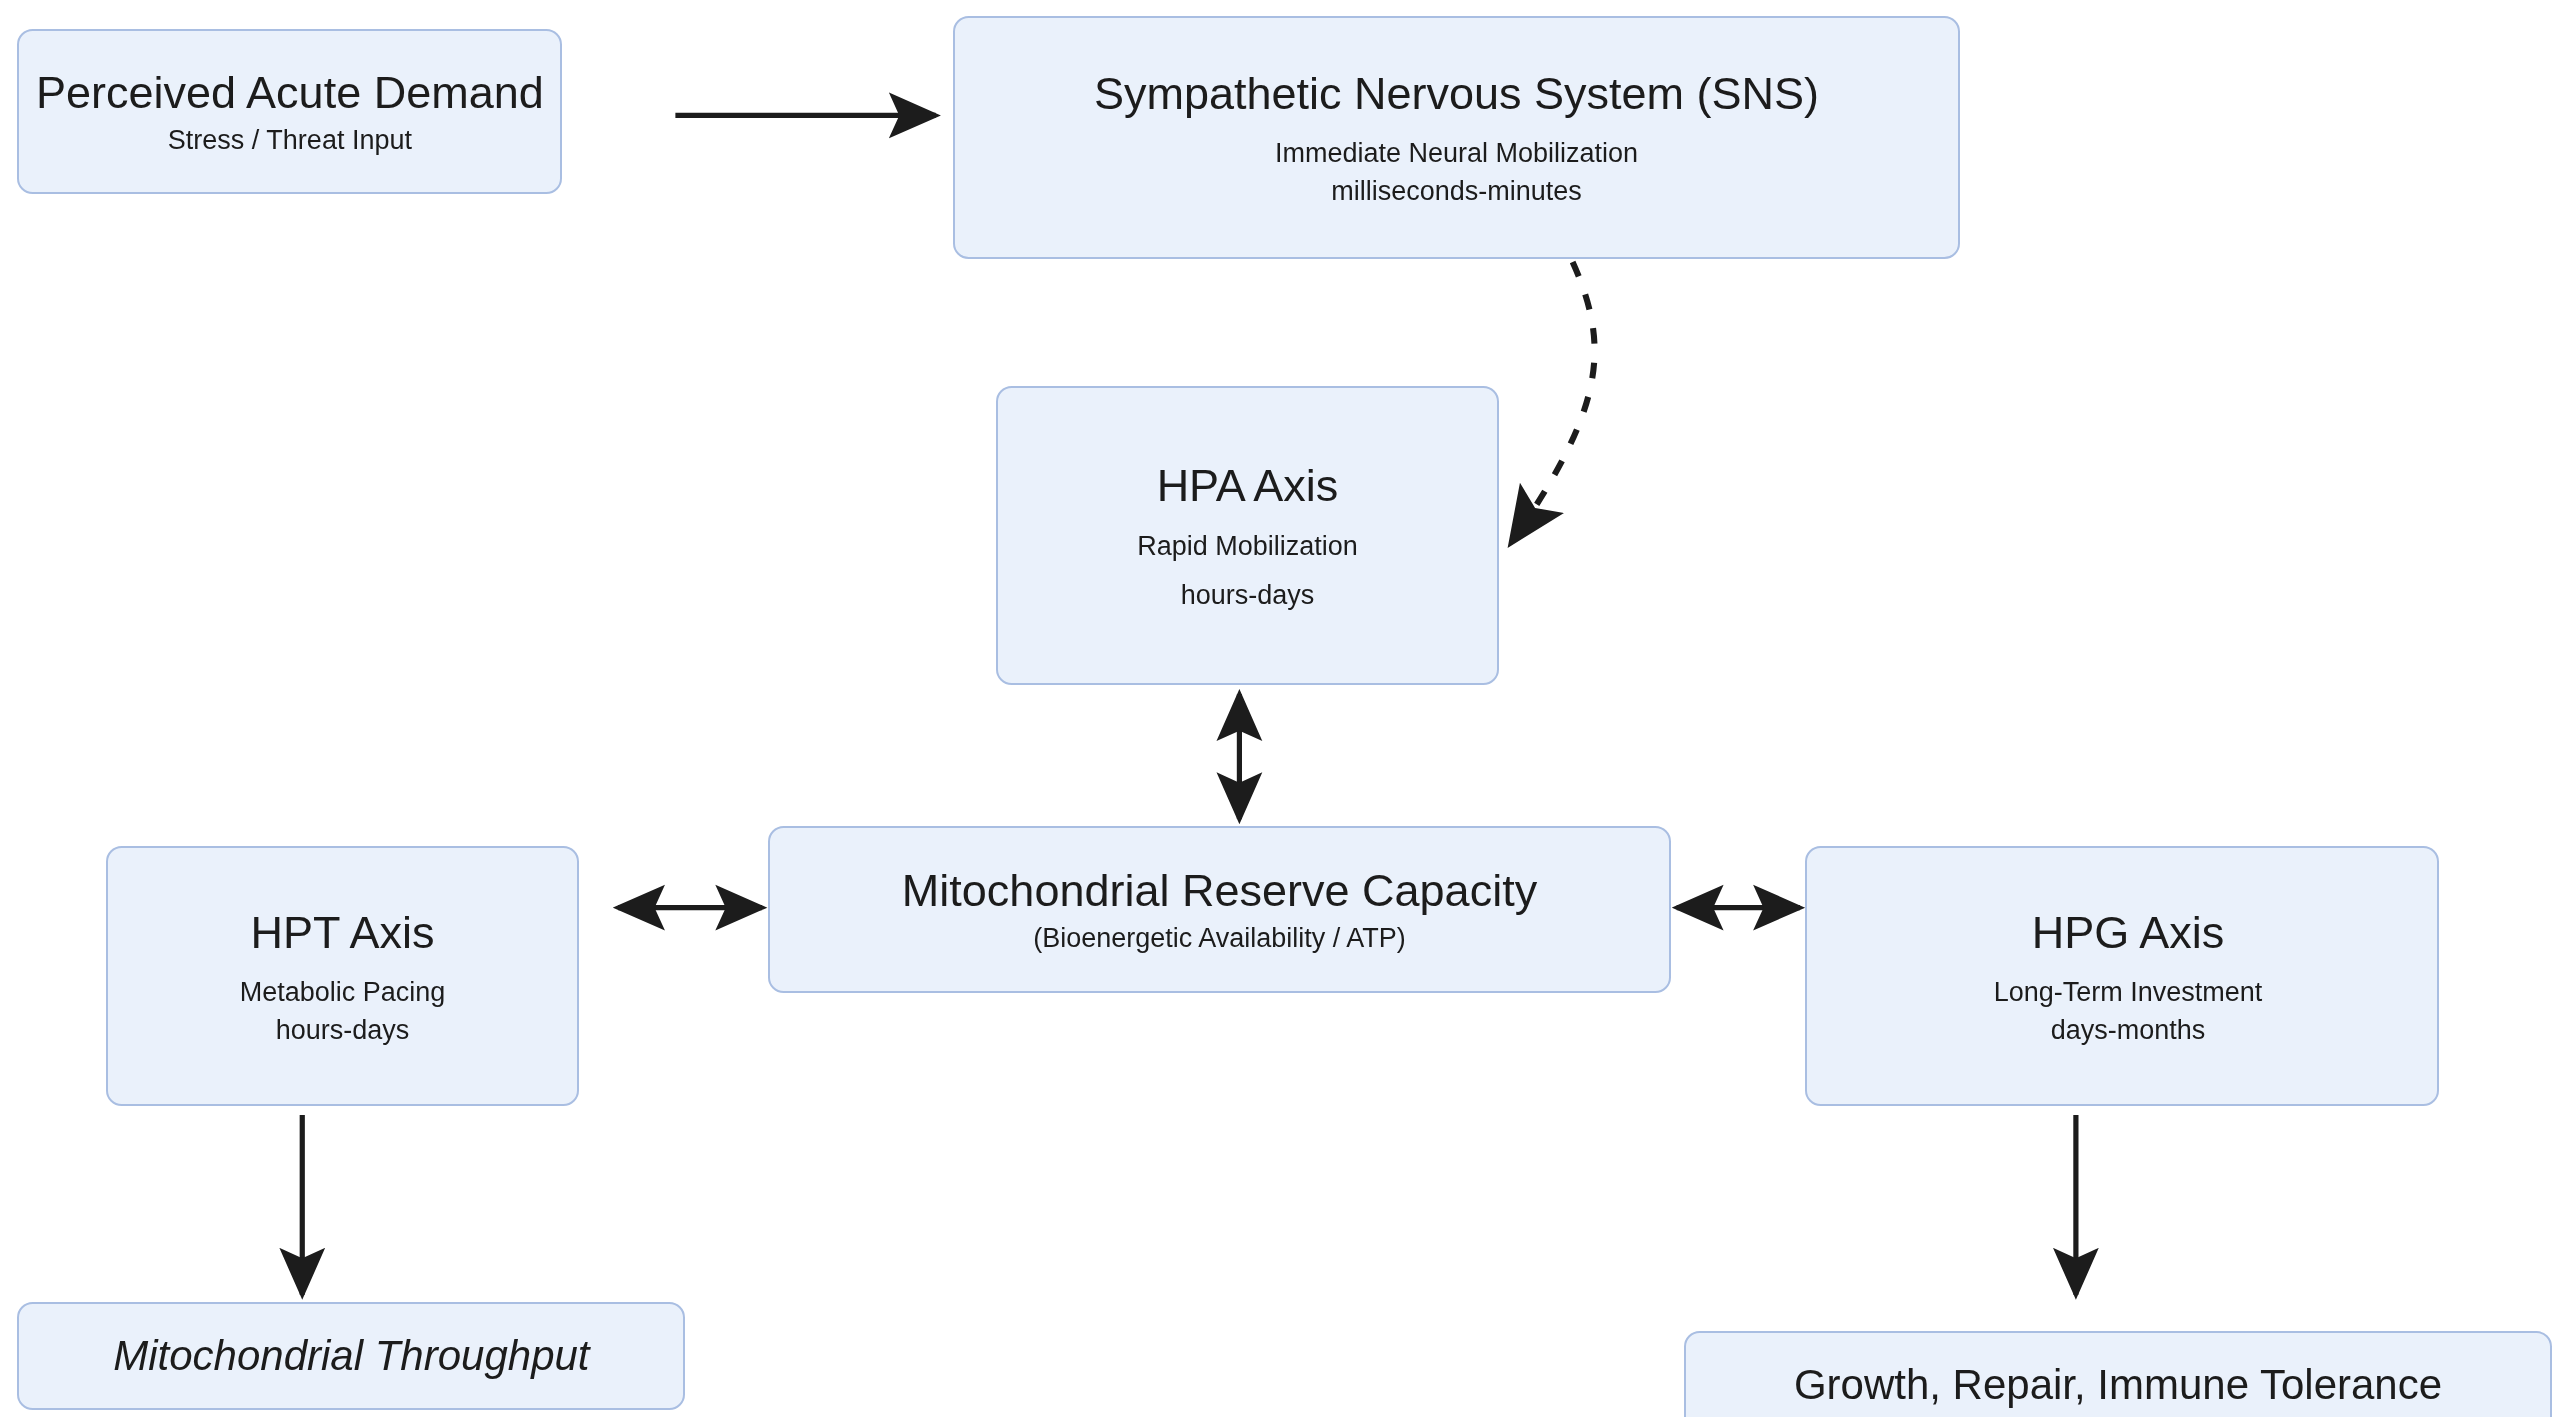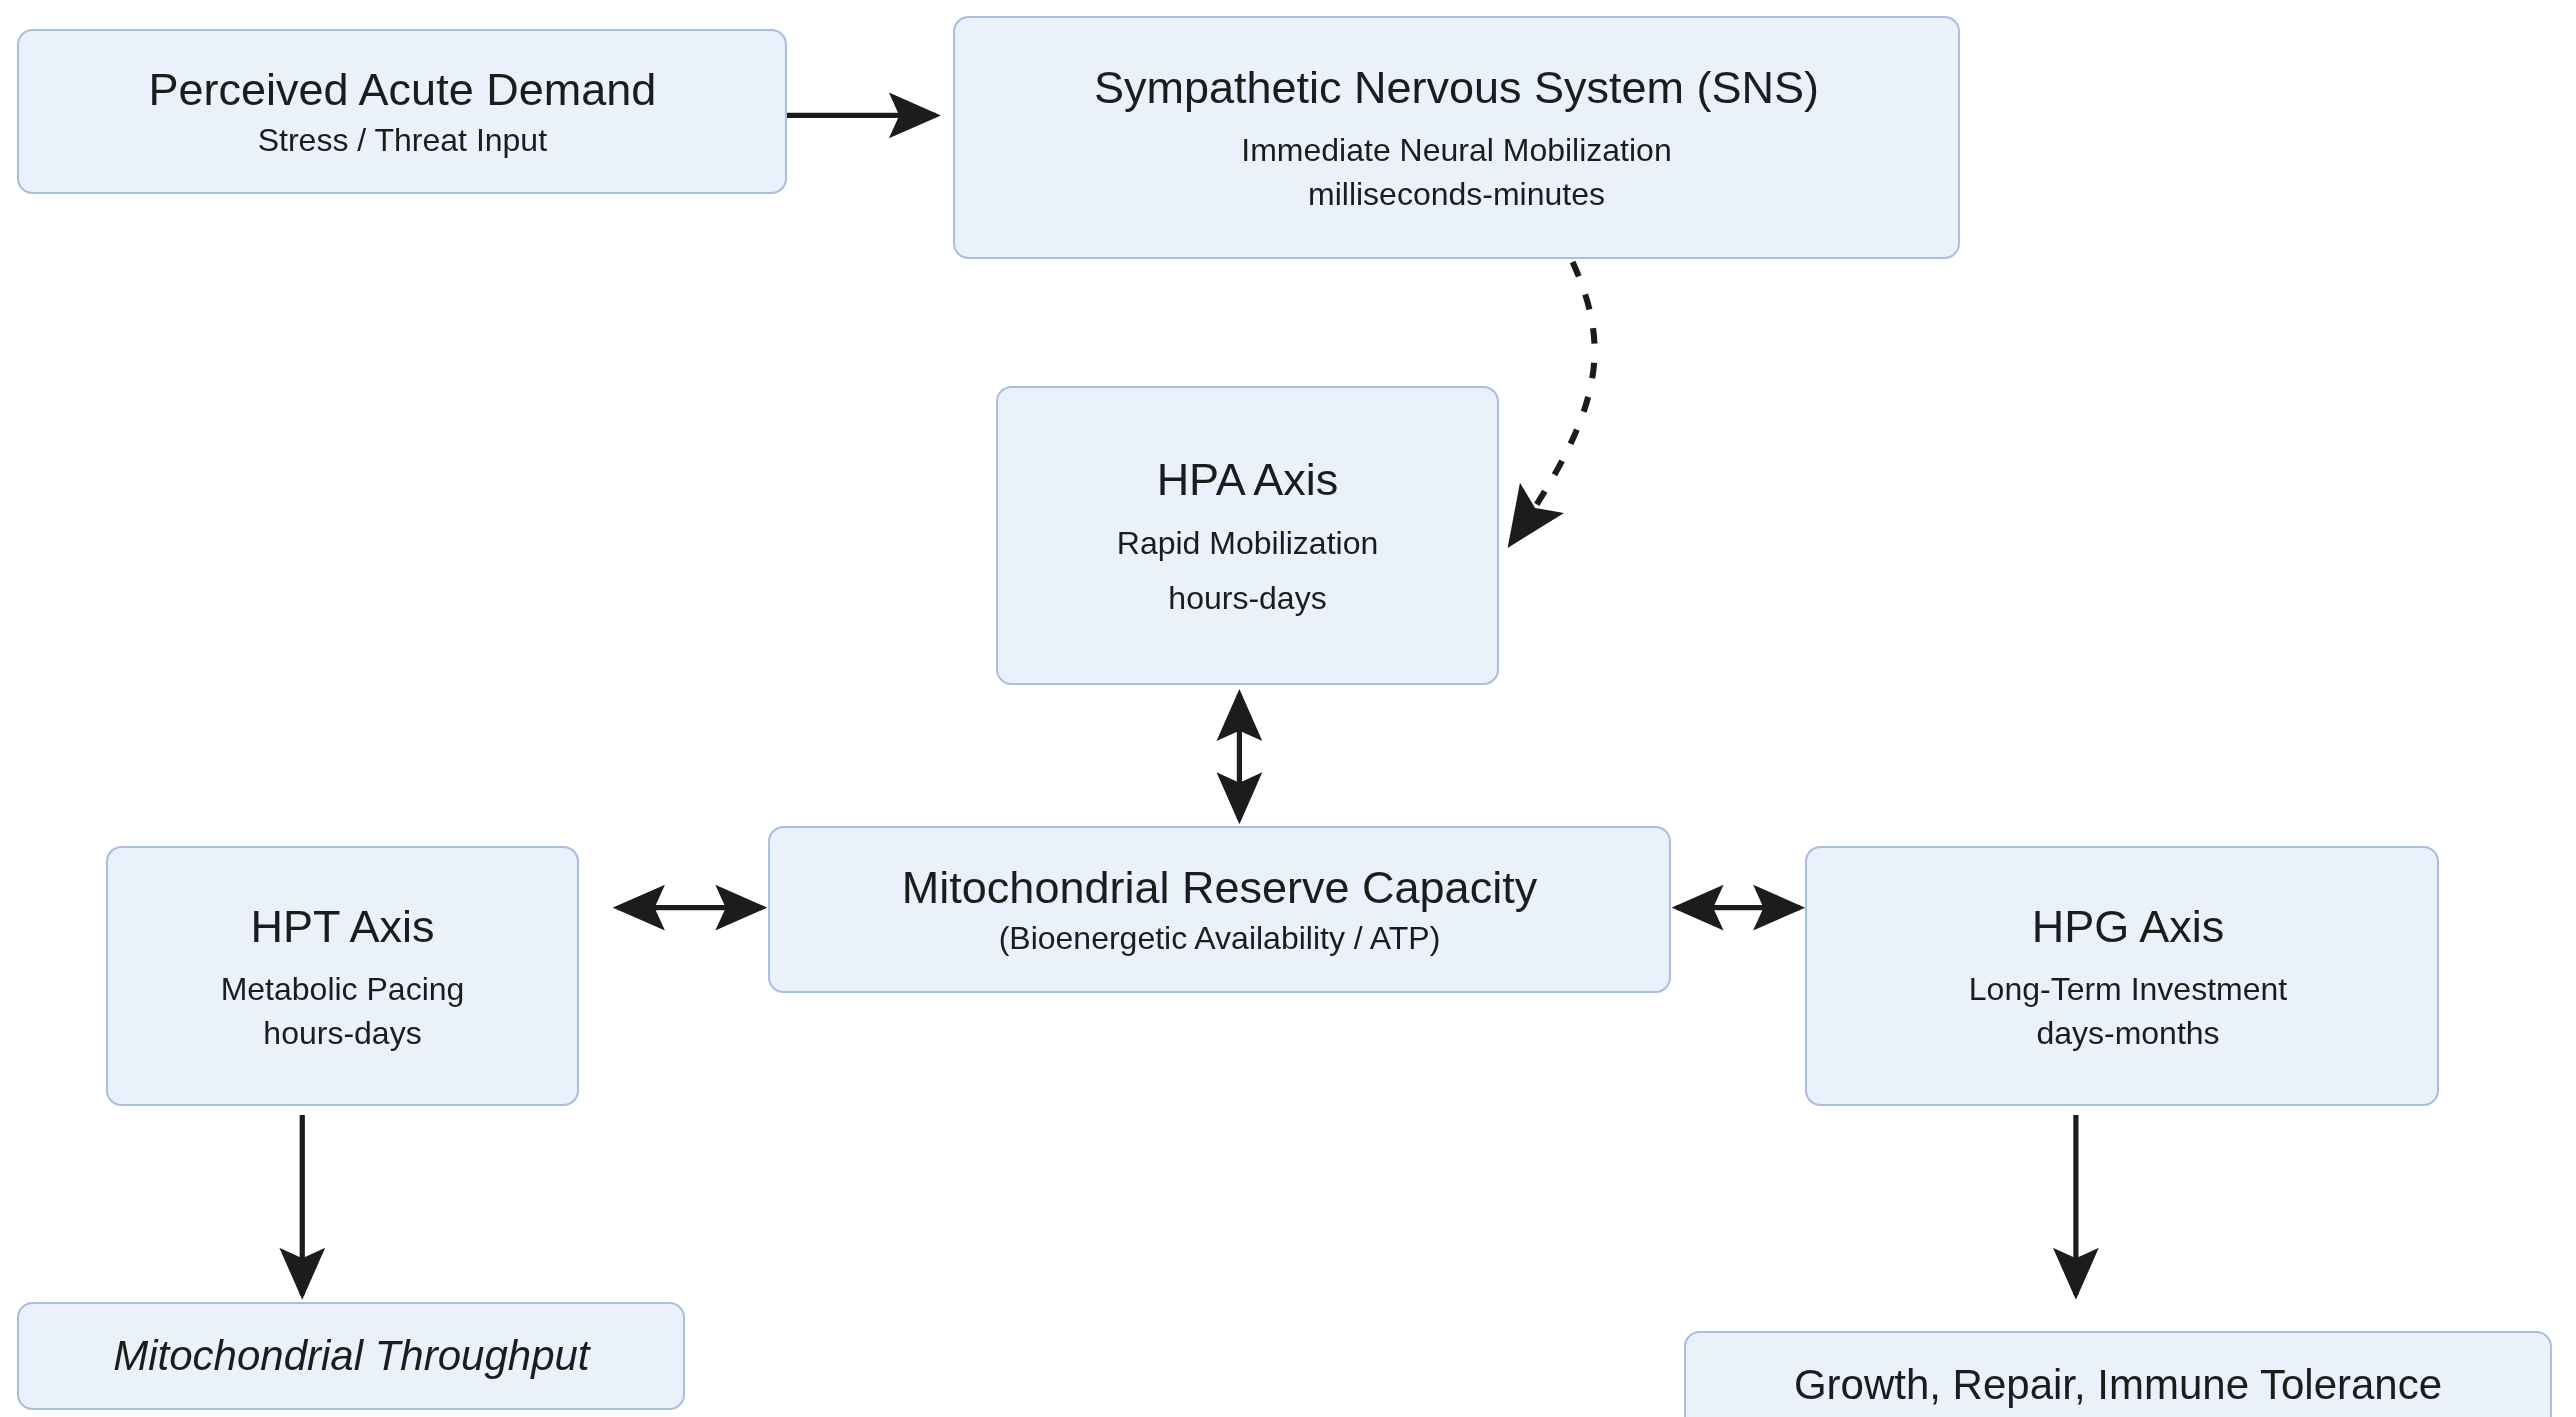--- a/index.html
+++ b/index.html
@@ -28,36 +28,36 @@
     color: #1c1c1c;
     text-align: center;
     padding: 5.2px 12px;
   }
   .node .title {
     font-size: 45px;
     line-height: 1.18;
     white-space: nowrap;
   }
   .node .sub {
-    font-size: 32px;
+    font-size: 27px;
     line-height: 1.2;
     white-space: nowrap;
   }
   .node .sub.gap {
     margin-top: 17.4px;
   }
   .node .sub.tight {
     margin-top: 5.2px;
   }
   .node.single .title {
     font-size: 42px;
   }
 
   
-  #node-demand        { left: 17.4px;   top: 29px;   width: 770px;  height: 165px; }
+  #node-demand        { left: 17.4px;   top: 29px;   width: 545px;  height: 165px; }
   #node-sns           { left: 953px; top: 15.6px;   width: 1007px; height: 243px; }
   #node-hpa           { left: 996px; top: 386px;  width: 503px;  height: 299px; }
   #node-mito-reserve  { left: 768px;  top: 826px;  width: 903px; height: 167px; }
   #node-hpt           { left: 106px;  top: 846px;  width: 473px;  height: 260px; text-align: right; }
   #node-hpg           { left: 1805px; top: 846px;  width: 634px;  height: 260px; padding-left: 24px; }
   #node-mito-through  { left: 17.4px;   top: 1302px; width: 668px;  height: 108px; font-style: italic; }
   #node-growth        { left: 1684px; top: 1302px; width: 868px; height: 108px; margin-top: 29px; }
 
   #edges {
     position: absolute;

